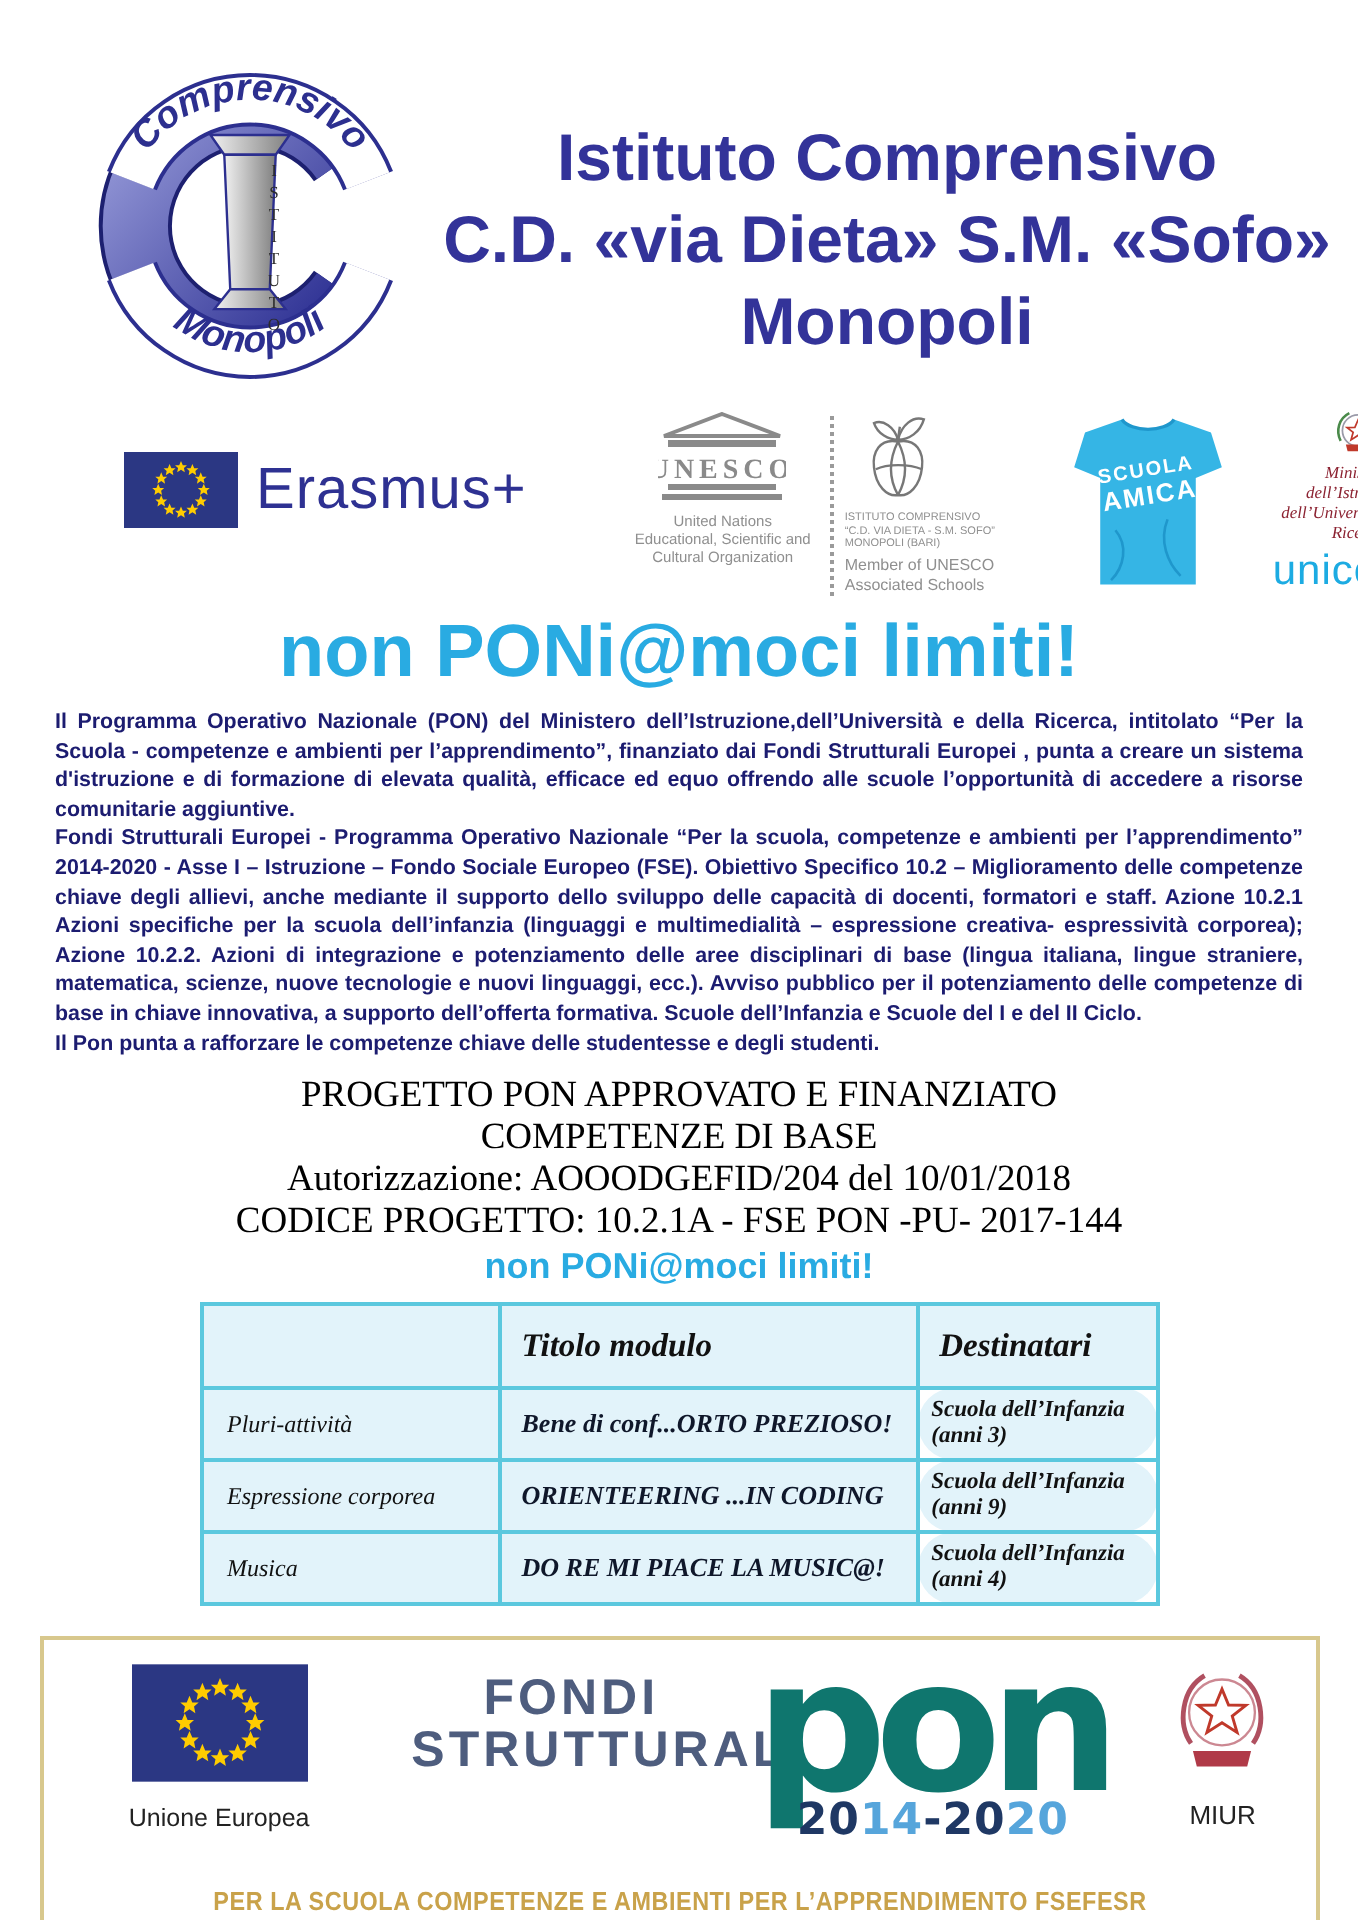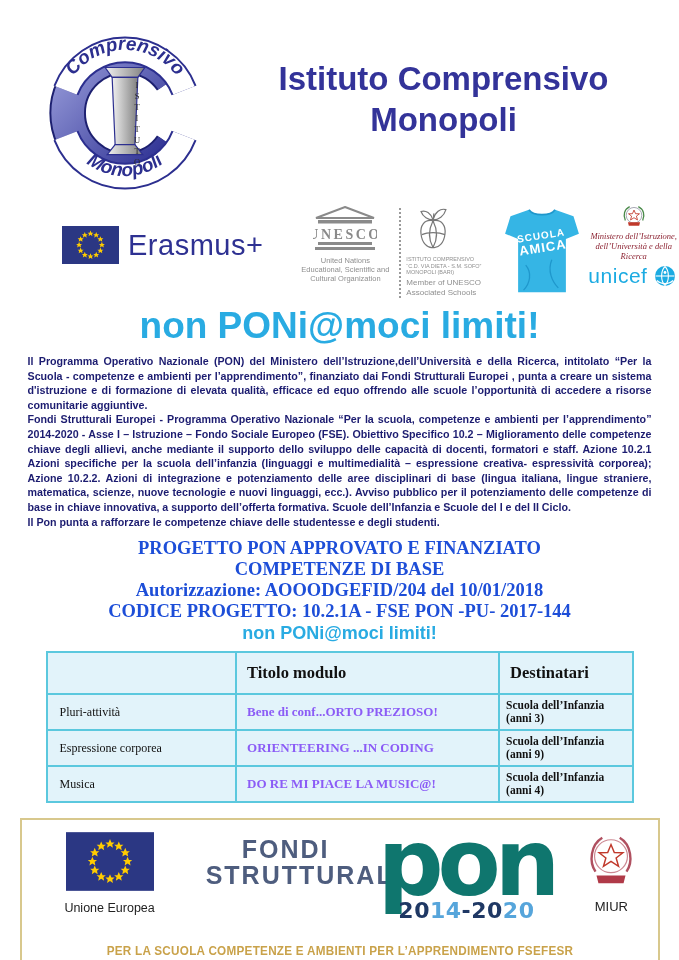--- a/index.html
+++ b/index.html
@@ -9,21 +9,21 @@
   
   .header-row{display:flex;padding-top:24px;}
   .logo-box{width:178px;height:178px;margin-left:36px;position:relative;flex:0 0 auto;}
   .logo-istituto{position:absolute;left:96px;top:56px;height:84px;writing-mode:vertical-rl;
         text-orientation:upright;font-family:"Liberation Serif",serif;font-size:8.5px;
         color:#2b2b2b;letter-spacing:1px;}
   .title-block{flex:1;text-align:center;color:#333399;font-weight:bold;font-size:33px;
         line-height:41px;padding-top:34px;padding-right:6px;}
 
   
-  .partners-row{display:flex;align-items:flex-start;height:98px;margin-top:0;}
+  .partners-row{display:flex;align-items:flex-start;height:98px;margin-top:0;gap:16px;}
   .erasmus{display:flex;align-items:center;gap:9px;margin-left:62px;margin-top:24px;}
   .erasmus-label{font-size:29px;color:#2E3192;letter-spacing:0.5px;}
   .unesco-wrap{display:flex;margin-left:34px;margin-top:4px;}
   .unesco-col{width:96px;text-align:center;}
   .unesco-col svg{display:block;margin:0 auto;}
   .caption-gray{font-size:7.5px;color:#8f8f8f;line-height:9px;margin-top:4px;}
   .dotted-sep{border-left:2px dotted #9a9a9a;height:90px;margin:2px 5px 0 6px;}
   .member-col{width:92px;text-align:left;}
   .member-col svg{display:block;margin:0 0 0 8px;}
   .school-tiny{font-size:5.5px;color:#8f8f8f;line-height:6.5px;margin-top:2px;}
@@ -41,36 +41,36 @@
   .unicef-label{color:#1CABE2;font-size:21px;font-weight:normal;letter-spacing:0.5px;}
 
   
   .slogan-big{text-align:center;color:#29ABE2;font-size:37px;font-weight:bold;
         margin:6px 0 8px 0;line-height:40px;}
   .body-text{width:624px;margin:0 auto;color:#1C1C70;font-size:10.7px;font-weight:bold;
         line-height:14.6px;text-align:justify;}
   .body-text p{margin:0;}
 
   
-  .project{text-align:center;font-family:"Liberation Serif",serif;color:#1d4ed8;
-        font-weight:bold;margin-top:9px;line-height:21px;}
+  .project{text-align:center;font-family:"Liberation Serif",serif;color:#000000;
+        font-weight:normal;margin-top:9px;line-height:21px;}
   .project .pl{font-size:18.5px;}
   .slogan-small{font-family:"Liberation Sans",sans-serif;color:#29ABE2;font-size:18px;
         font-weight:bold;margin-top:1px;line-height:21px;text-align:center;}
 
   
-  table.modules{border-collapse:collapse;margin:7px auto 0 auto;width:588px;
-        font-family:"Liberation Serif",serif;}
+  table.modules{border-collapse:collapse;margin:7px auto 0 auto;width:480px;
+        font-family:"Liberation Serif",serif;font-style:italic;}
   table.modules th,table.modules td{border:2px solid #5BC8DE;background:#E2F3FA;
         text-align:left;vertical-align:middle;}
   th.h-titolo,th.h-dest{font-size:16.5px;font-weight:bold;color:#111;padding:10px 10px;}
   td.c-area{font-size:12px;font-weight:normal;color:#111;padding:9px 12px;width:172px;}
-  td.c-titolo{font-size:13px;font-weight:bold;color:#8b5cf6;padding:9px 10px;width:252px;}
+  td.c-titolo{font-size:13px;font-weight:bold;color:#0f172a;padding:9px 10px;width:252px;}
   td.c-dest{font-size:11.5px;font-weight:bold;color:#111;padding:3px 6px;width:122px;
-        line-height:13px;}
+        line-height:13px;border-radius:18px;}
 
   
   .footer-box{width:640px;height:150px;margin:15px auto 0 auto;border:2px solid #D8C88D;
         box-sizing:border-box;position:relative;display:flex;align-items:flex-start;
         padding:12px 6px 0 6px;}
   .eu-block{width:150px;text-align:center;margin-left:12px;}
   .eu-label{font-size:12.5px;color:#222;margin-top:6px;}
   .fondi-block{text-align:center;color:#4E5D7E;font-weight:bold;font-size:25px;
         line-height:26px;letter-spacing:2px;margin-left:26px;margin-top:4px;width:160px;}
   .pon-block{margin-left:12px;width:190px;}
@@ -118,20 +118,21 @@
           <textPath href="#arcTop" startOffset="50%" text-anchor="middle">Comprensivo</textPath>
         </text>
         <text font-family="Liberation Sans, sans-serif" font-size="19" font-weight="bold" font-style="italic" fill="#2c2f8f">
           <textPath href="#arcBot" startOffset="50%" text-anchor="middle">Monopoli</textPath>
         </text>
       </svg>
       <div class="logo-istituto">ISTITUTO</div>
     </div>
     <div class="title-block">
       <div>Istituto Comprensivo</div>
+      <div>C.D. «via Dieta» S.M. «Sofo»</div>
       <div>Monopoli</div>
     </div>
   </div>
 
   <div class="partners-row">
 
     <div class="erasmus">
       <svg width="57" height="38" viewBox="0 0 60 40">
         <rect width="60" height="40" fill="#2B3783"></rect>
         <defs>

